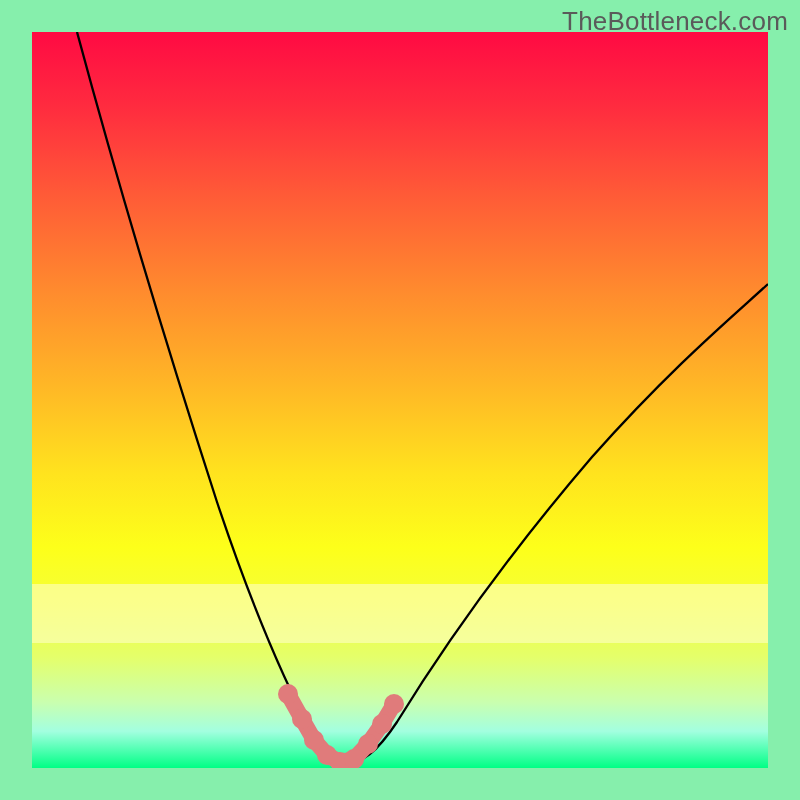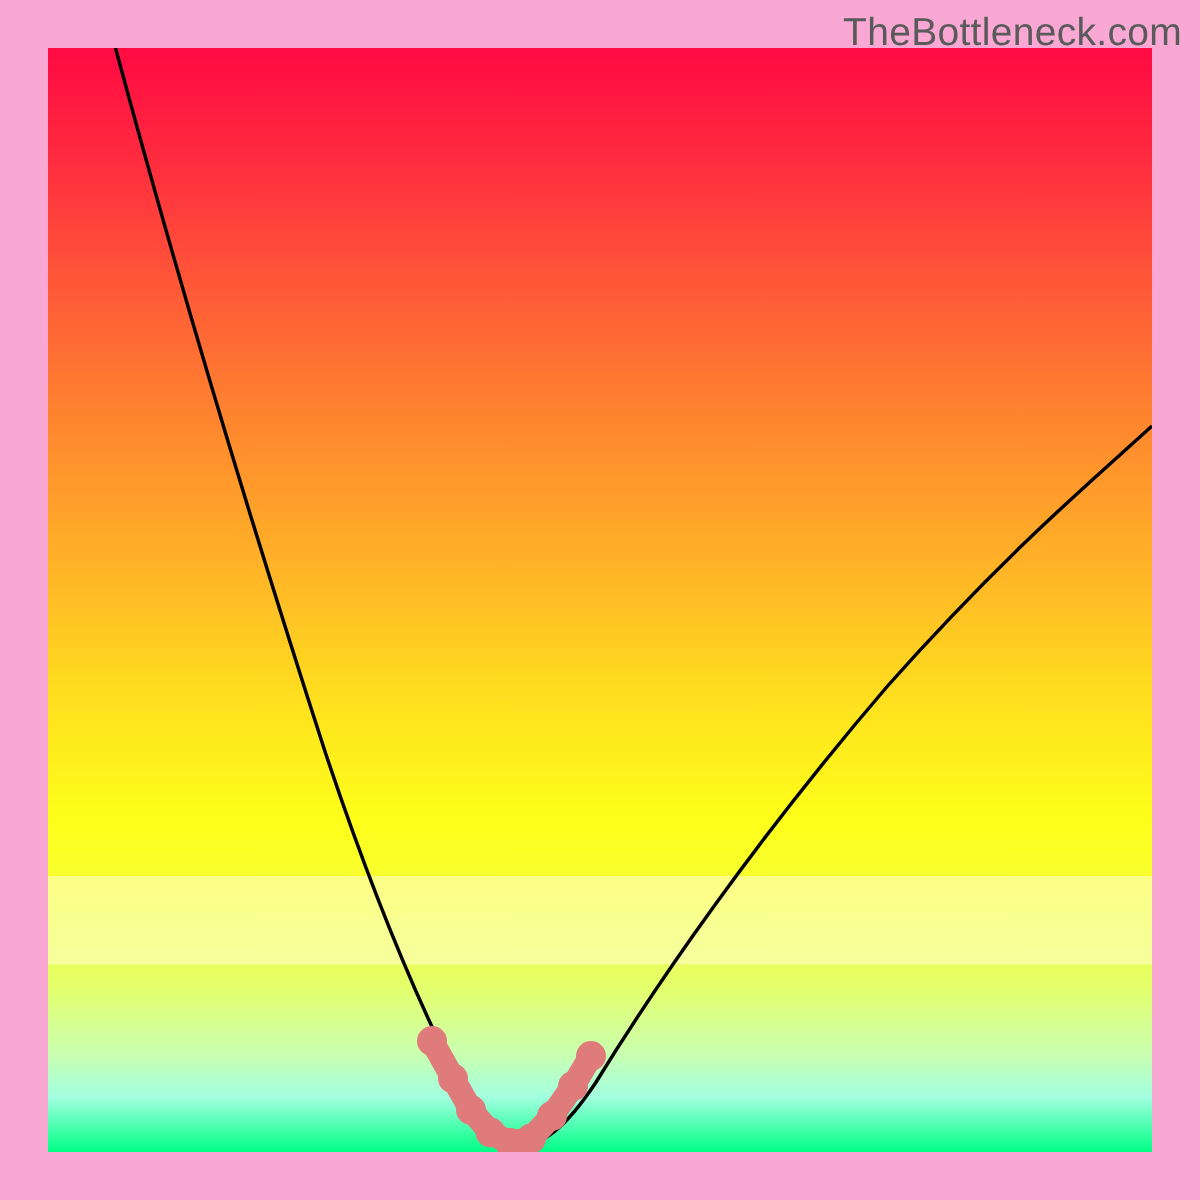--- a/index.html
+++ b/index.html
@@ -9,21 +9,21 @@
     height: 800px;
     background: #000;
     overflow: hidden;
   }
   .frame {
     position: absolute;
     left: 0;
     top: 0;
     width: 800px;
     height: 800px;
-    background: #f9a8d4;
+    background: #86efac;
   }
   .plot-area {
     position: absolute;
     left: 32px;
     top: 32px;
     width: 736px;
     height: 736px;
     overflow: hidden;
   }
   .gradient {

